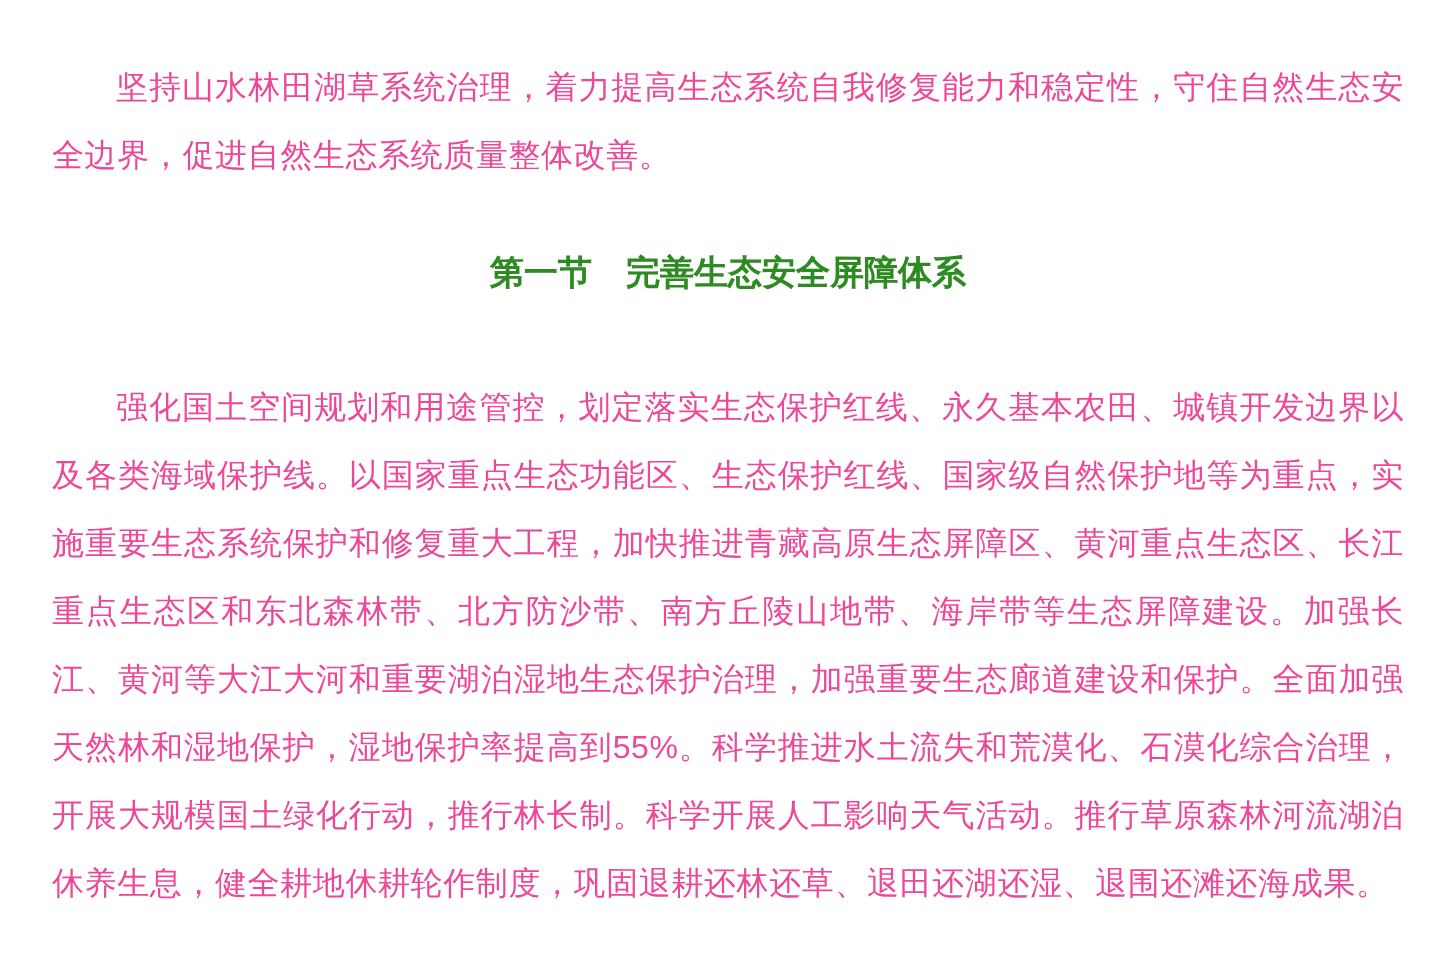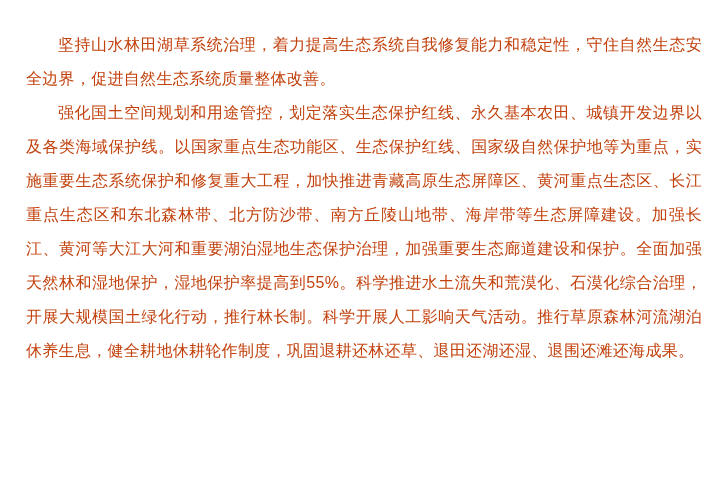--- a/index.html
+++ b/index.html
@@ -17,36 +17,37 @@
     box-sizing: border-box;
     width: 718px;
     height: 480px;
     padding: 28px 16px 0 26px;
     background: #ffffff;
   }
   .body-para {
     margin: 0;
     font-size: 16px;
     line-height: 34px;
-    color: #c2410c;
+    color: #ec4899;
     text-align: justify;
     text-indent: 2em;
     letter-spacing: 0.3px;
   }
   .section-heading {
     margin: 26px 0 36px 0;
     font-size: 17px;
     line-height: 30px;
     font-weight: bold;
     color: #2e8b22;
     text-align: center;
     text-indent: 0;
   }
 </style>
 </head>
 <body>
 
 <div class="page">
   <p class="body-para">坚持山水林田湖草系统治理，着力提高生态系统自我修复能力和稳定性，守住自然生态安全边界，促进自然生态系统质量整体改善。</p>
 
+  <h2 class="section-heading">第一节　完善生态安全屏障体系</h2>
 
   <p class="body-para">强化国土空间规划和用途管控，划定落实生态保护红线、永久基本农田、城镇开发边界以及各类海域保护线。以国家重点生态功能区、生态保护红线、国家级自然保护地等为重点，实施重要生态系统保护和修复重大工程，加快推进青藏高原生态屏障区、黄河重点生态区、长江重点生态区和东北森林带、北方防沙带、南方丘陵山地带、海岸带等生态屏障建设。加强长江、黄河等大江大河和重要湖泊湿地生态保护治理，加强重要生态廊道建设和保护。全面加强天然林和湿地保护，湿地保护率提高到55%。科学推进水土流失和荒漠化、石漠化综合治理，开展大规模国土绿化行动，推行林长制。科学开展人工影响天气活动。推行草原森林河流湖泊休养生息，健全耕地休耕轮作制度，巩固退耕还林还草、退田还湖还湿、退围还滩还海成果。</p>
 </div>
 
 </body></html>

